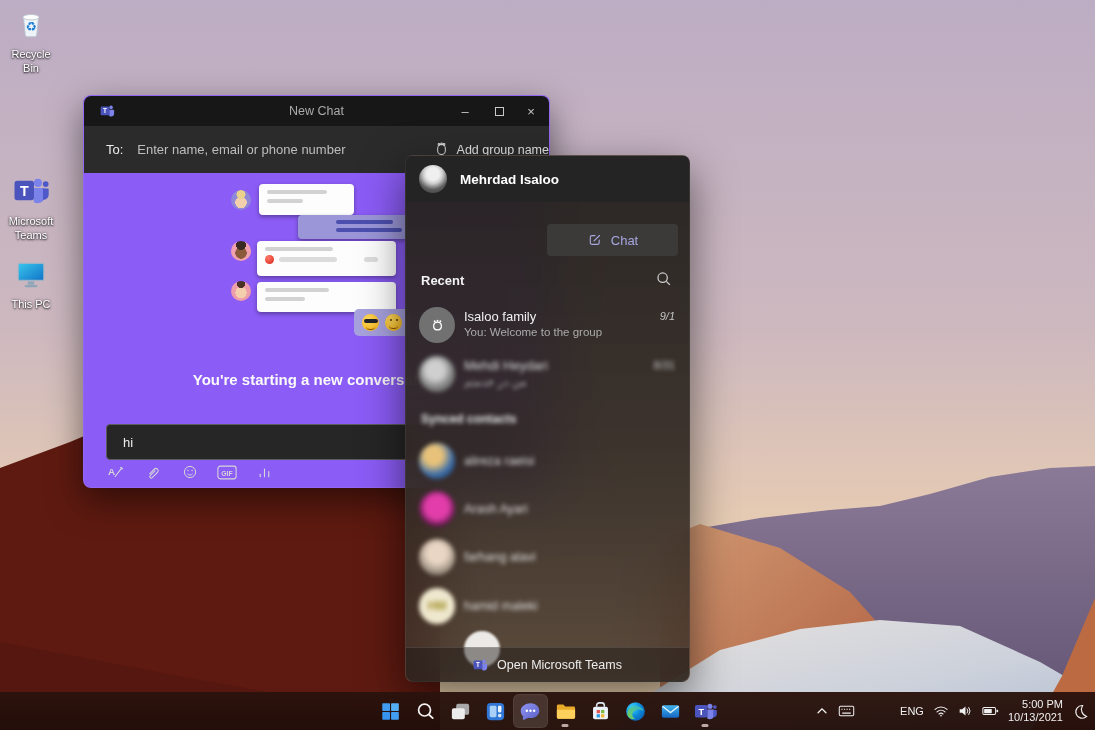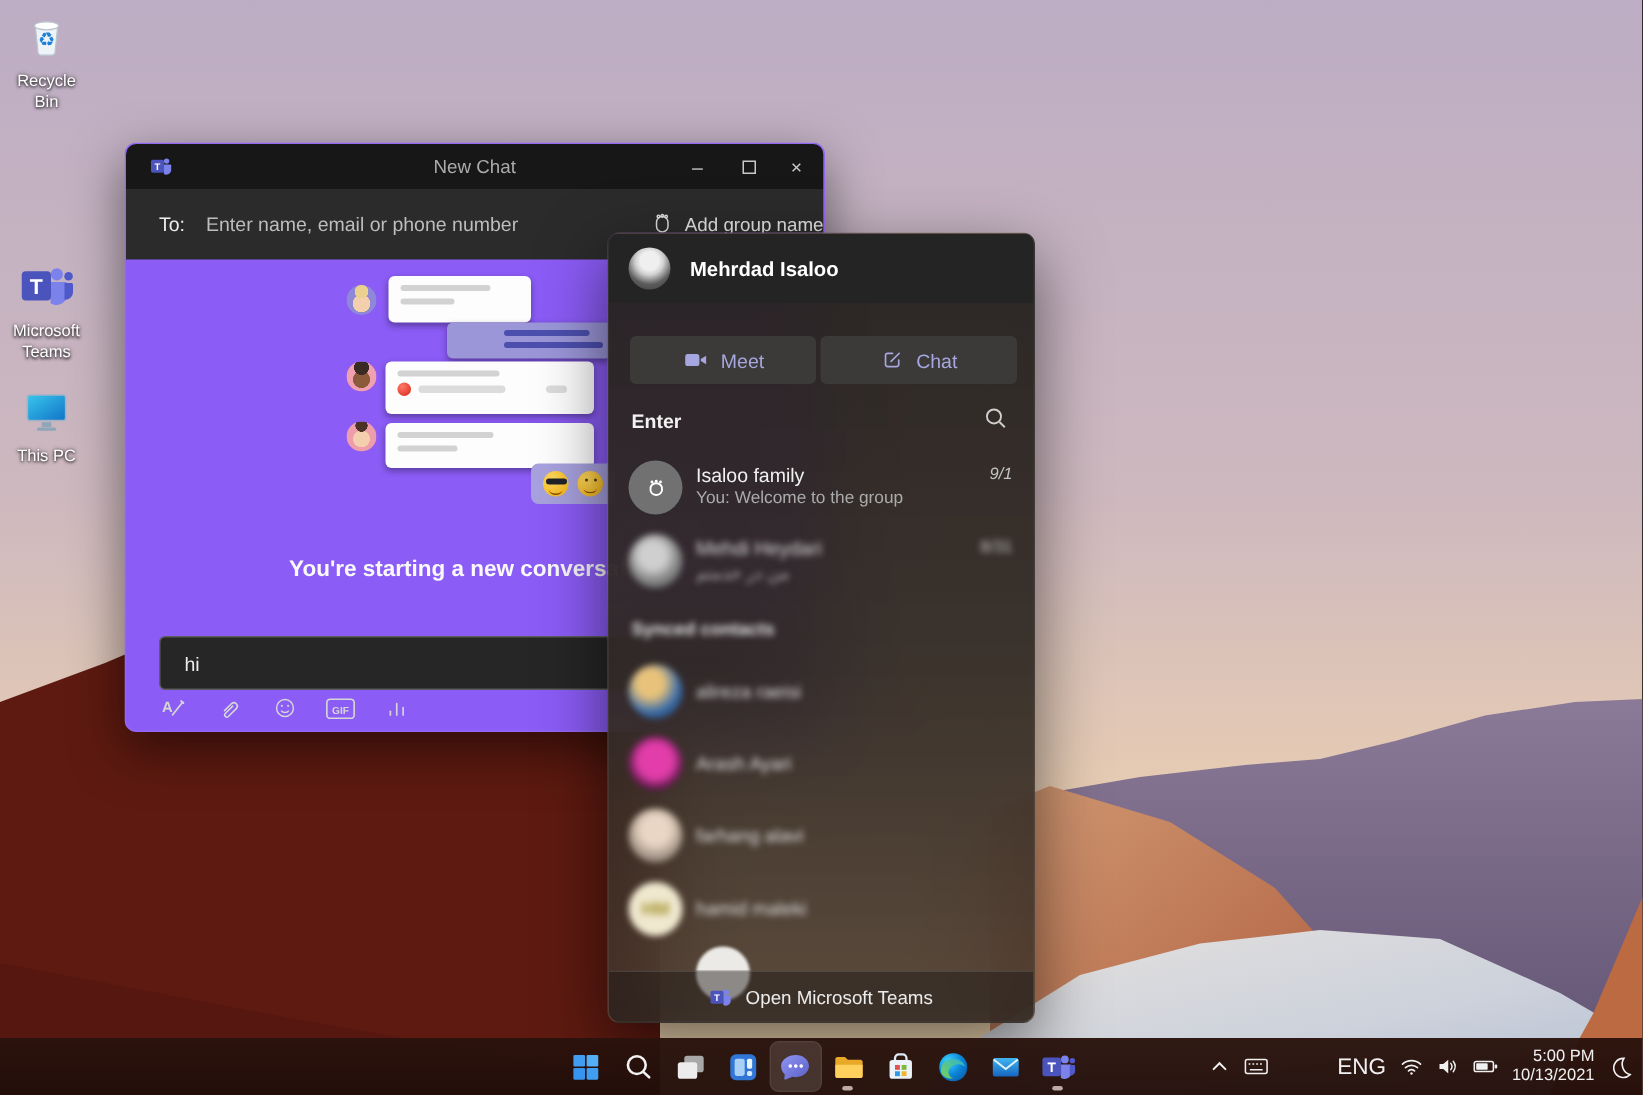--- a/index.html
+++ b/index.html
@@ -93,21 +93,21 @@
   
   #taskbar{position:absolute;left:0;right:0;bottom:0;height:38px;background:linear-gradient(180deg,rgba(43,19,13,.97),rgba(34,14,10,.97));
     display:flex;align-items:center;}
   #tb-center{position:absolute;left:50%;transform:translateX(-50%);display:flex;align-items:center;height:38px;}
   .tb-item{position:relative;width:35px;height:34px;display:flex;align-items:center;justify-content:center;border-radius:6px;}
   .tb-item svg{width:23px;height:23px;}
   .tb-item.active{background:rgba(255,255,255,.13);box-shadow:inset 0 0 0 1px rgba(255,255,255,.06);}
   .tb-item .runline{position:absolute;bottom:1.5px;left:50%;transform:translateX(-50%);width:7px;height:2.5px;border-radius:2px;background:#bdaaa4;}
   #tb-tray{position:absolute;right:6px;display:flex;align-items:center;gap:9px;height:38px;color:#f0f0f0;}
   #tb-tray svg{display:block;}
-  #tray-lang{font-size:15px;padding-left:36px;}
+  #tray-lang{font-size:11px;padding-left:36px;}
   #tray-clock{text-align:right;font-size:11px;line-height:1.2;}
 </style>
 </head>
 <body>
 
 <div id="stage">
 
   <svg id="wallpaper" viewBox="0 0 1095 730" preserveAspectRatio="none">
     <defs>
       <linearGradient id="sky" x1="0" y1="0" x2="0" y2="1">
@@ -297,36 +297,29 @@
       </span>
     </div>
   </div>
 
   <div id="flyout">
     <div id="fly-header">
       <div id="fly-avatar"></div>
       <div id="fly-name">Mehrdad Isaloo</div>
     </div>
 
-    <div class="fly-btn" id="btn-meet">
-      <svg viewBox="0 0 20 20" width="18" height="18">
-        <rect x="2" y="5.5" width="10.5" height="9" rx="2" fill="#a6a7e0"></rect>
-        <path d="M13.5 9.2 17.5 6.8v6.4 L13.5 10.8z" fill="#a6a7e0"></path>
-      </svg>
-      <span>Meet</span>
-    </div>
     <div class="fly-btn" id="btn-chat">
       <svg viewBox="0 0 20 20" width="16" height="16" fill="none" stroke="#a6a7e0" stroke-width="1.4" stroke-linecap="round">
         <path d="M10 4.5H6A1.8 1.8 0 0 0 4.2 6.3v7.4A1.8 1.8 0 0 0 6 15.5h7.4a1.8 1.8 0 0 0 1.8-1.8V10"></path>
         <path d="M8.8 11.2 15.6 4.4"></path>
       </svg>
       <span>Chat</span>
     </div>
 
-    <div id="fly-recent-label">Enter</div>
+    <div id="fly-recent-label">Recent</div>
     <div id="fly-search">
       <svg viewBox="0 0 20 20" width="18" height="18" fill="none" stroke="#cfcfcf" stroke-width="1.4">
         <circle cx="8.5" cy="8.5" r="5.2"></circle>
           <path d="M12.6 12.6 16.5 16.5"></path>
       </svg>
     </div>
 
     <div class="fly-row" id="row-isaloo">
       <div class="av">
         <svg viewBox="0 0 20 20" width="19" height="19" fill="#ffffff">

